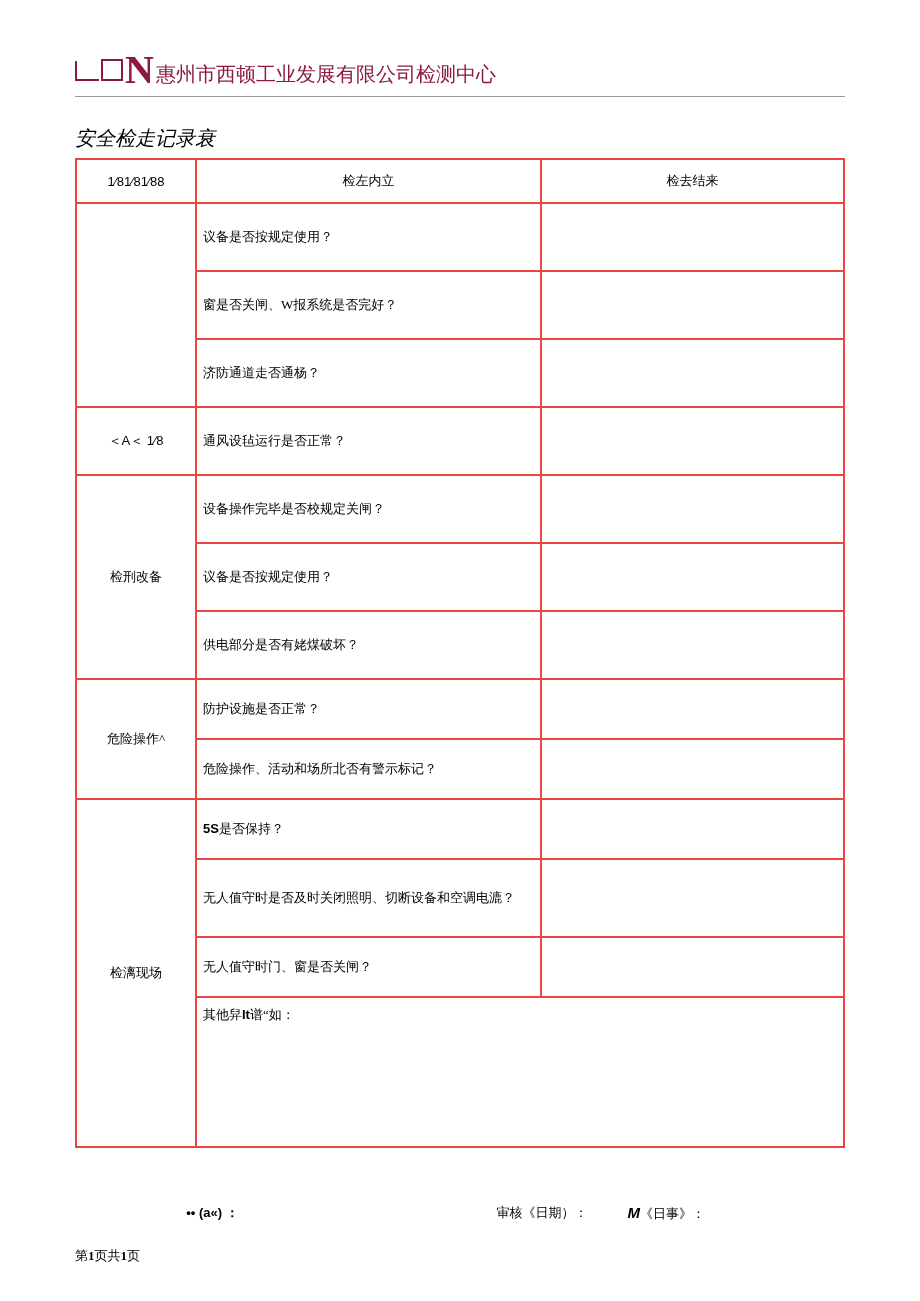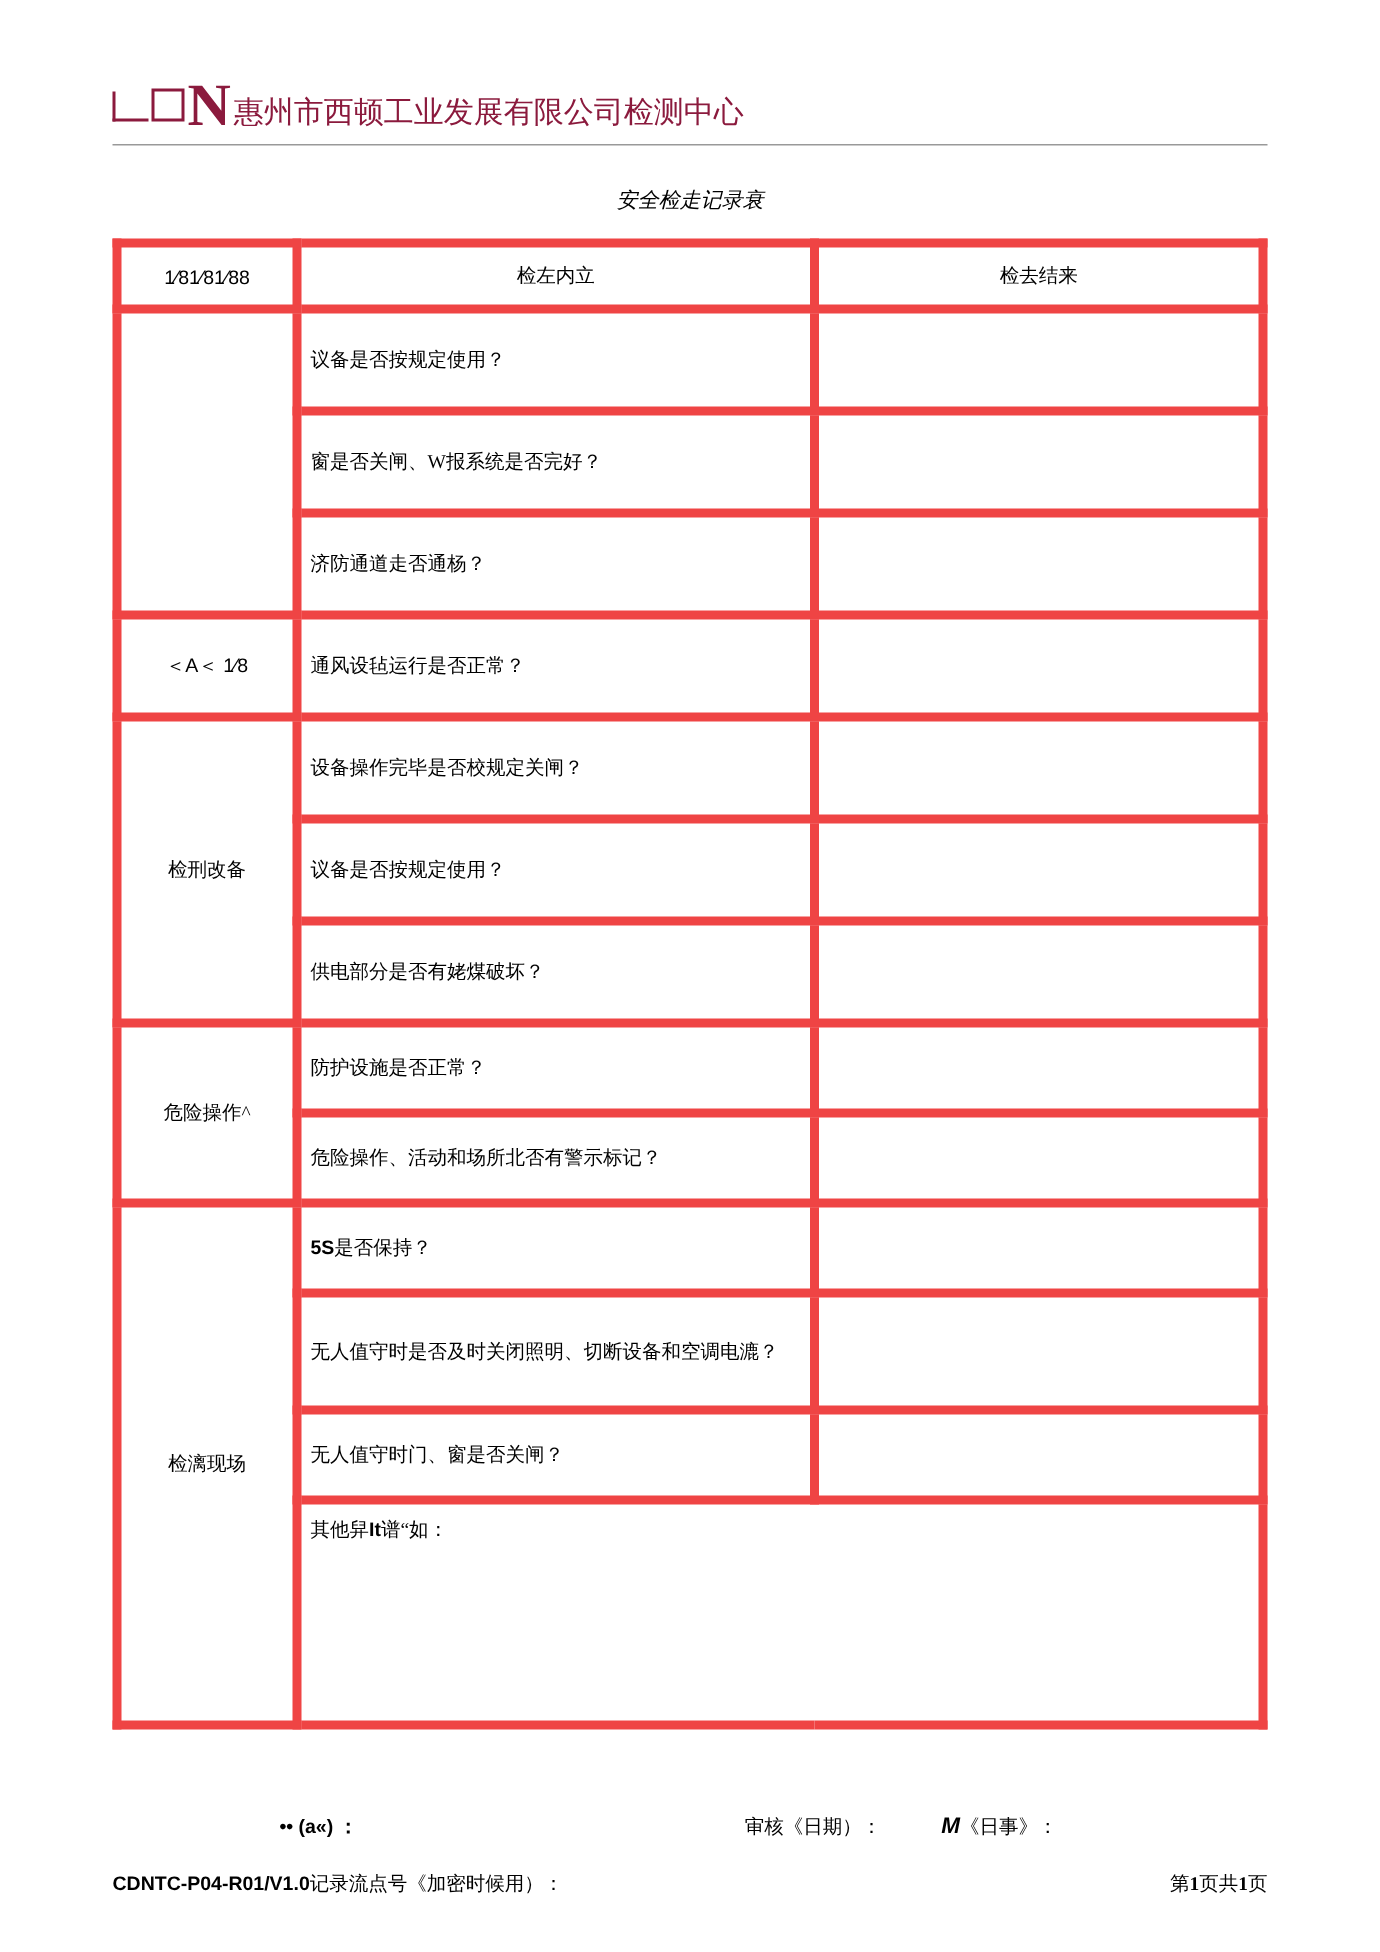--- a/index.html
+++ b/index.html
@@ -56,33 +56,32 @@
     .company-name {
       color: #8B1A3D;
       font-size: 20px;
       font-weight: normal;
       font-family: "SimSun", serif;
       margin-left: 2px;
       position: relative;
       top: -2px;
     }
     .doc-title {
-      text-align: center;
-      font-size: 14px;
+      font-size: 20px;
       font-style: italic;
-      margin-bottom: 16px;
+      margin-bottom: 6px;
       font-family: "KaiTi", "楷体", serif;
     }
     table.main {
       width: 100%;
       border-collapse: collapse;
       table-layout: fixed;
     }
     table.main td, table.main th {
-      border: 6px solid #ef4444;
+      border: 2px solid #ef4444;
       font-size: 13px;
       padding: 8px 6px;
       vertical-align: middle;
     }
     table.main th {
       font-weight: normal;
       text-align: center;
       height: 44px;
     }
     .col-cat { width: 120px; text-align: center; }
@@ -212,19 +211,16 @@
 
   <div class="sig-row">
     <div class="sig-item1">•• (a«) ：</div>
     <div class="sig-item2">审核《日期）：</div>
     <div class="sig-item3"><span class="m">M</span><span class="kai">《日事》：</span></div>
   </div>
 
 </div>
 
 <div class="footer">
-  <div class="footer-left">
-    <span class="code">CDNTC-P04-R01/V1.0</span><span>记录流点号《加密时候用）：</span>
-  </div>
   <div class="footer-right">
     <span>第</span><span class="b">1</span><span>页共</span><span class="b">1</span><span>页</span>
   </div>
 </div>
 
 </body></html>

